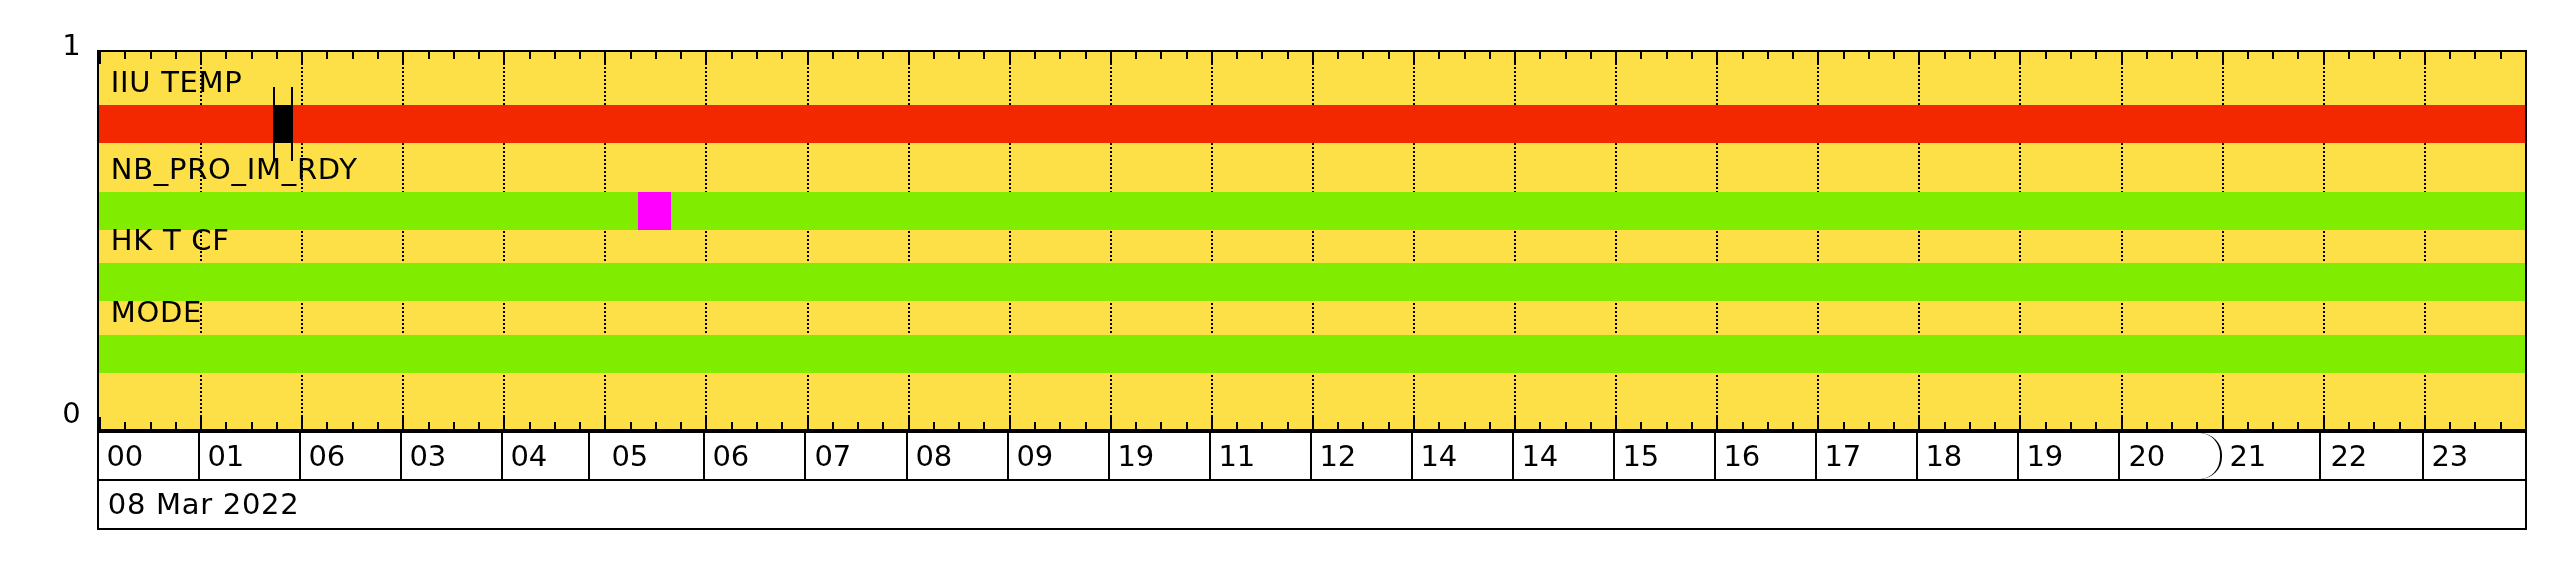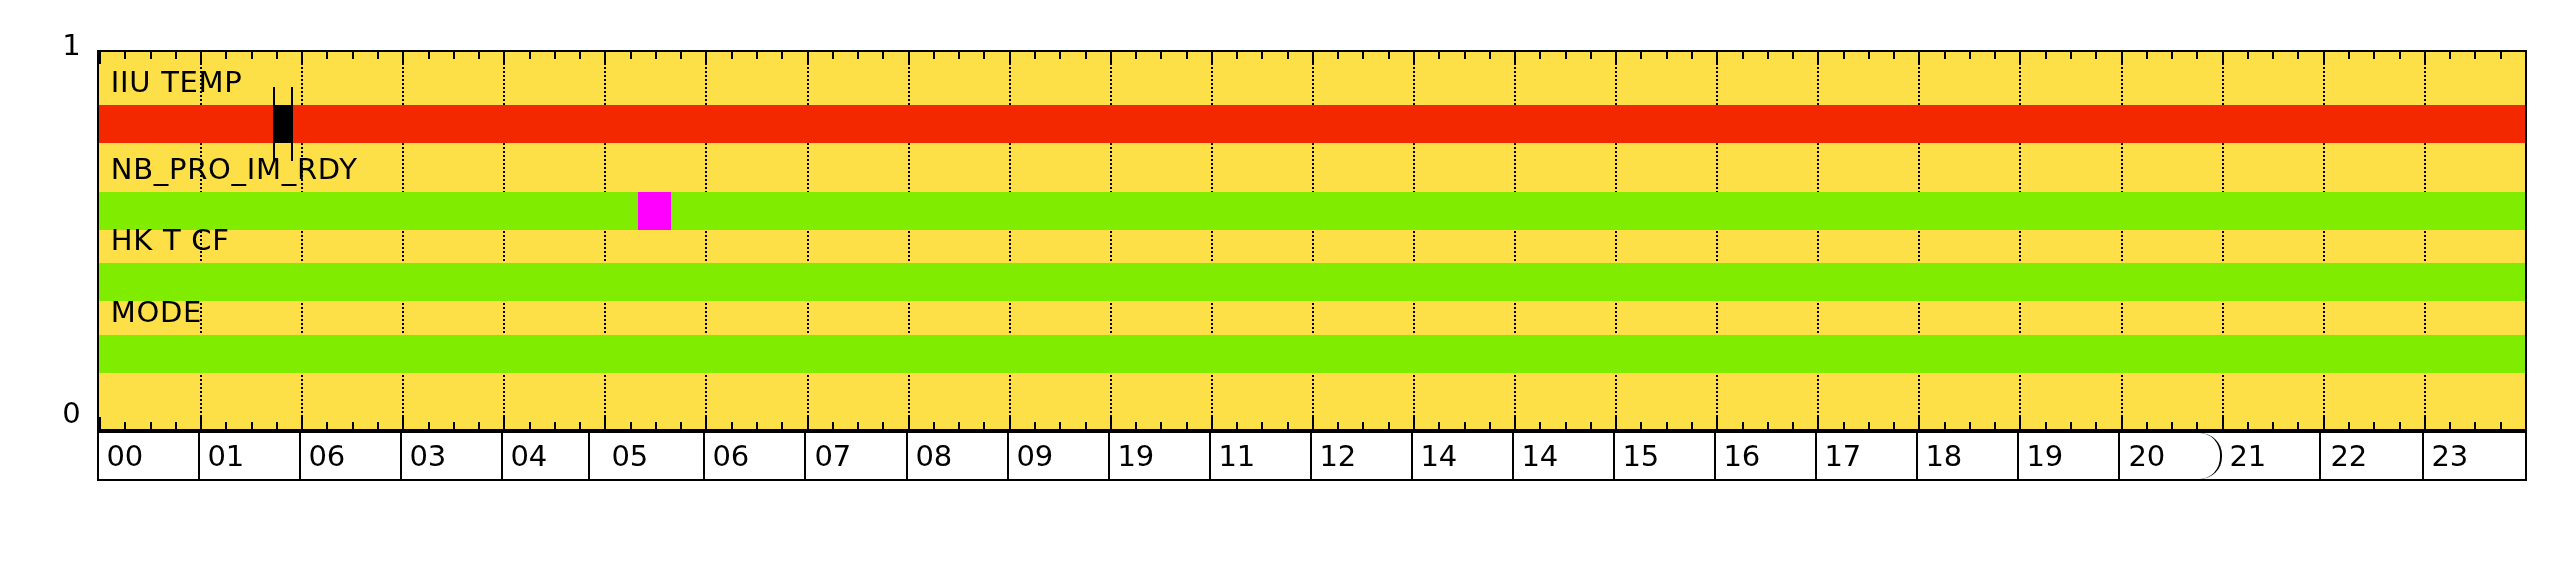--- a/index.html
+++ b/index.html
@@ -473,15 +473,18 @@
         <span>21</span>
       </div>
       <div class="hour-cell" style="left: 2224px; width: 101px;">
         <span>22</span>
       </div>
       <div class="hour-cell" style="left: 2325px; width: 101px;">
         <span>23</span>
       </div>
     </div>
 
+  <div id="date-strip">
+    <span>08 Mar 2022</span>
+  </div>
 
 </div>
 
 
 </body></html>

